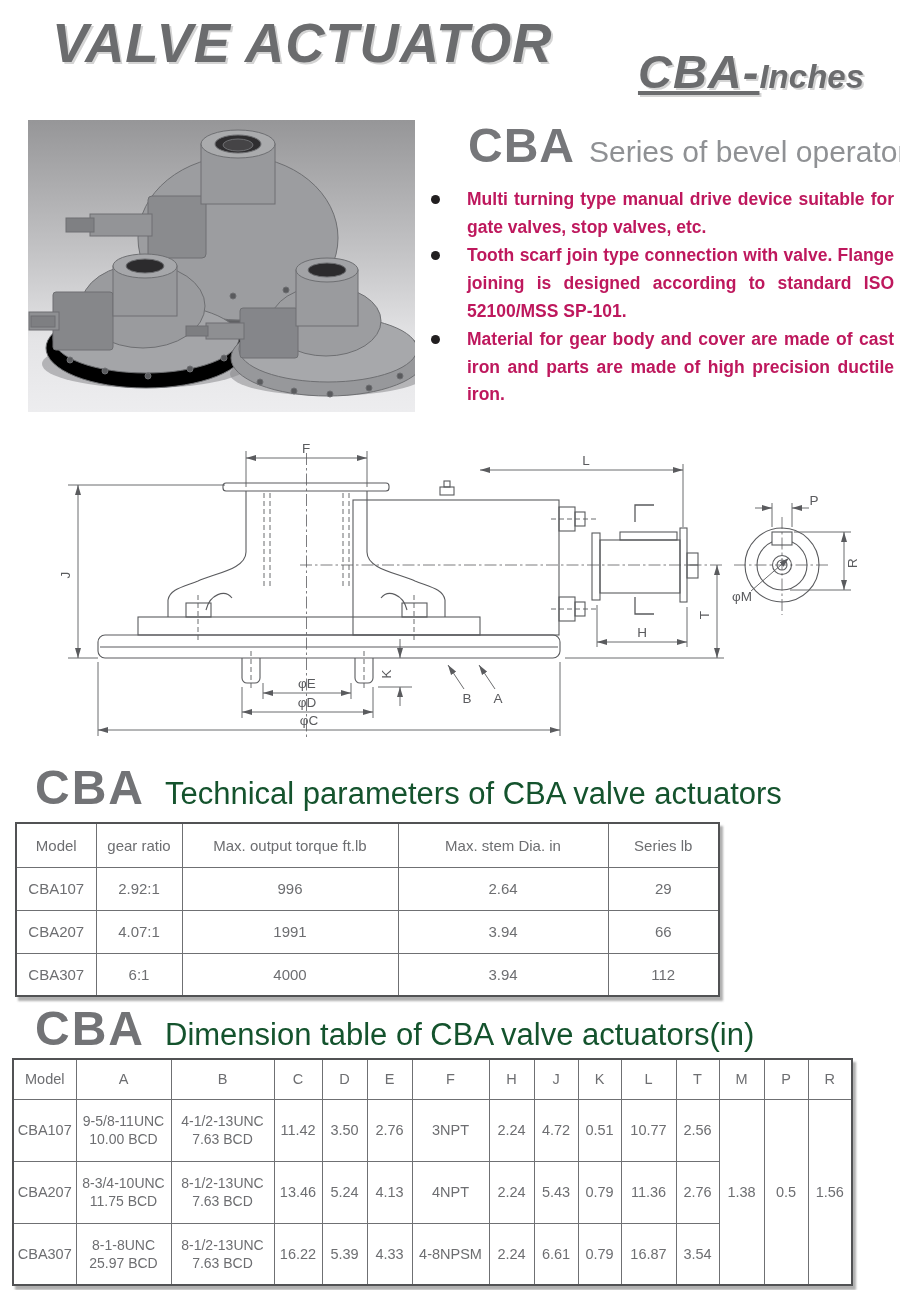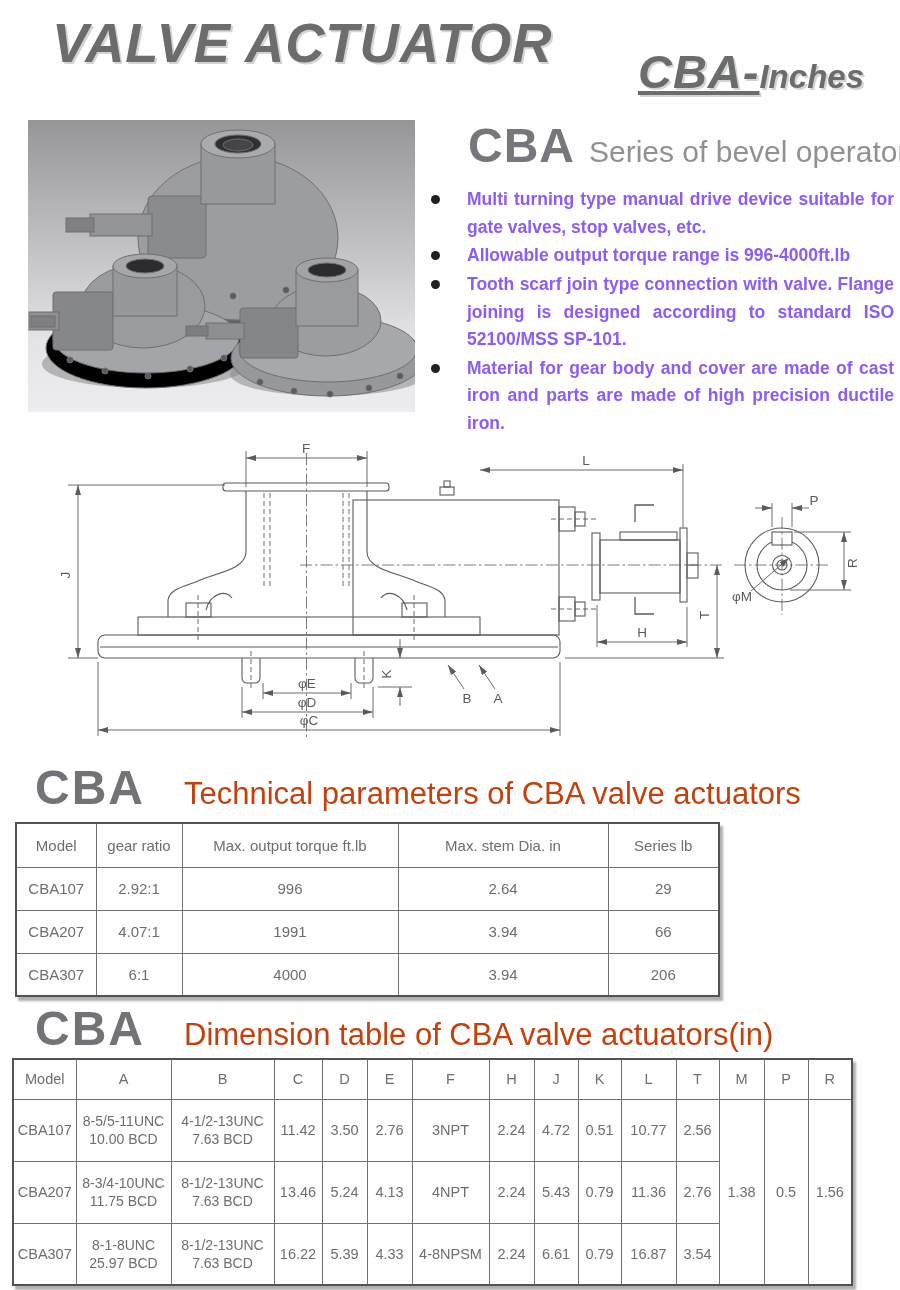--- a/index.html
+++ b/index.html
@@ -31,40 +31,40 @@
 
   
   .intro { position:absolute; left:424px; top:118px; width:470px; }
   .intro-heading { display:flex; align-items:baseline; gap:14px; margin-left:44px; }
   .intro-heading .cba  { font-size:48px; font-weight:bold; color:#76777a; letter-spacing:1px; }
   .intro-heading .rest { font-size:30px; color:#8f9194; white-space:nowrap; }
   .bullets { list-style:none; margin-top:13px; }
   .bullets li {
     position:relative; padding-left:43px; margin-bottom:1px;
     font-size:17.5px; font-weight:bold; line-height:1.58;
-    color:#8b5cf6; text-align:justify;
+    color:#be185d; text-align:justify;
   }
   .bullets .dot {
     position:absolute; left:7px; top:9px; width:9px; height:9px;
     border-radius:50%; background:#221f20;
   }
 
   
   .drawing { position:absolute; left:20px; top:437px; width:860px; height:318px; }
   .drawing svg { display:block; width:100%; height:100%; }
   .ln   { stroke:#5a5b5e; stroke-width:1.1; fill:none; }
   .dim  { stroke:#5a5b5e; stroke-width:0.9; fill:none; }
   .dash { stroke-dasharray:5 3; }
   .cdash{ stroke-dasharray:12 3 2.5 3; stroke-width:0.8; }
   .dtext{ fill:#5a5b5e; font-size:13.5px; font-family:"Liberation Sans",sans-serif; }
 
   
   .sec-heading { position:absolute; display:flex; align-items:baseline; gap:20px; white-space:nowrap; }
   .sec-heading .cba  { font-size:48px; font-weight:bold; color:#727376; letter-spacing:2px; }
-  .sec-heading .rest { font-size:31px; color:#c2410c;margin-left:19px; }
+  .sec-heading .rest { font-size:31px; color:#14532d; }
   .sec-params { left:35px; top:760px; }
   .sec-dims   { left:35px; top:1001px; }
 
   
   table { border-collapse:collapse; table-layout:fixed; background:#fff;
           box-shadow: 3px 4px 2px rgba(80,80,80,.45); }
   th, td { border:1px solid #6f7073; color:#6d6e71; font-weight:normal;
            text-align:center; vertical-align:middle; }
   .t-params { position:absolute; left:15px; top:822px; width:703px; border:2px solid #515254; }
   .t-params th { height:44px; font-size:15px; }
@@ -151,21 +151,20 @@
   </svg>
 </div>
 
 <div class="intro">
   <div class="intro-heading">
     <span class="cba">CBA</span>
     <span class="rest">Series of bevel operators</span>
   </div>
   <ul class="bullets">
     <li><span class="dot"></span><span>Multi turning type manual drive device suitable for gate valves, stop valves, etc.</span></li>
-    <li><span class="dot"></span><span>Allowable output torque range is 996-4000ft.lb</span></li>
     <li><span class="dot"></span><span>Tooth scarf join type connection with valve. Flange joining is designed according to standard ISO 52100/MSS SP-101.</span></li>
     <li><span class="dot"></span><span>Material for gear body and cover are made of cast iron and parts are made of high precision ductile iron.</span></li>
   </ul>
 </div>
 
 <div class="drawing">
   <svg viewBox="0 0 860 318">
     <defs>
       <marker id="ar" markerWidth="11" markerHeight="8" refX="10" refY="4" orient="auto-start-reverse" markerUnits="userSpaceOnUse">
         <path d="M0,1 L10,4 L0,7 z" fill="#5a5b5e"></path>
@@ -332,21 +331,21 @@
       <td>4.07:1</td>
       <td>1991</td>
       <td>3.94</td>
       <td>66</td>
     </tr>
     <tr>
       <td>CBA307</td>
       <td>6:1</td>
       <td>4000</td>
       <td>3.94</td>
-      <td>206</td>
+      <td>112</td>
     </tr>
   </tbody>
 </table>
 
 <div class="sec-heading sec-dims">
   <span class="cba">CBA</span>
   <span class="rest">Dimension table of CBA valve actuators(in)</span>
 </div>
 
 <table class="t-dims">
@@ -383,21 +382,21 @@
       <th>T</th>
       <th>M</th>
       <th>P</th>
       <th>R</th>
     </tr>
   </thead>
   <tbody>
     <tr>
       <td>CBA107</td>
       <td class="two-line">
-        <div>8-5/5-11UNC</div>
+        <div>9-5/8-11UNC</div>
         <div>10.00 BCD</div>
       </td>
       <td class="two-line">
         <div>4-1/2-13UNC</div>
         <div>7.63 BCD</div>
       </td>
       <td>11.42</td>
       <td>3.50</td>
       <td>2.76</td>
       <td>3NPT</td>

